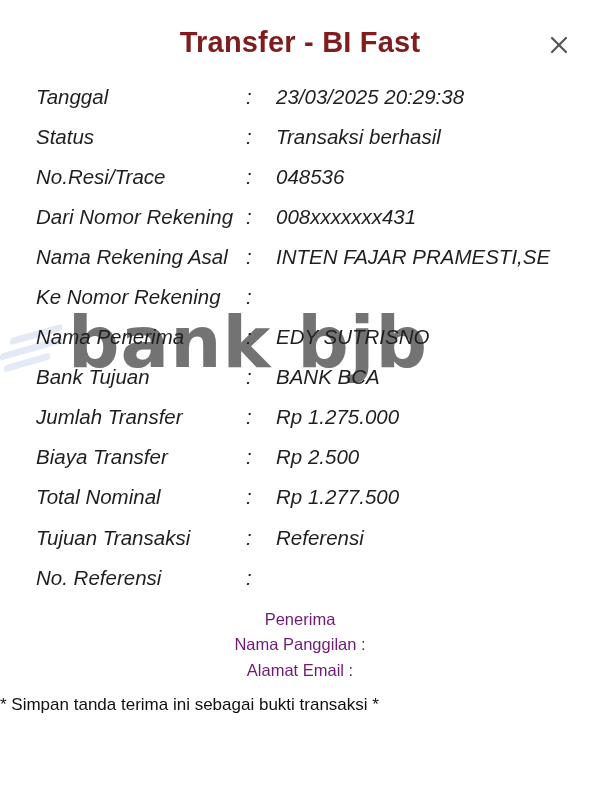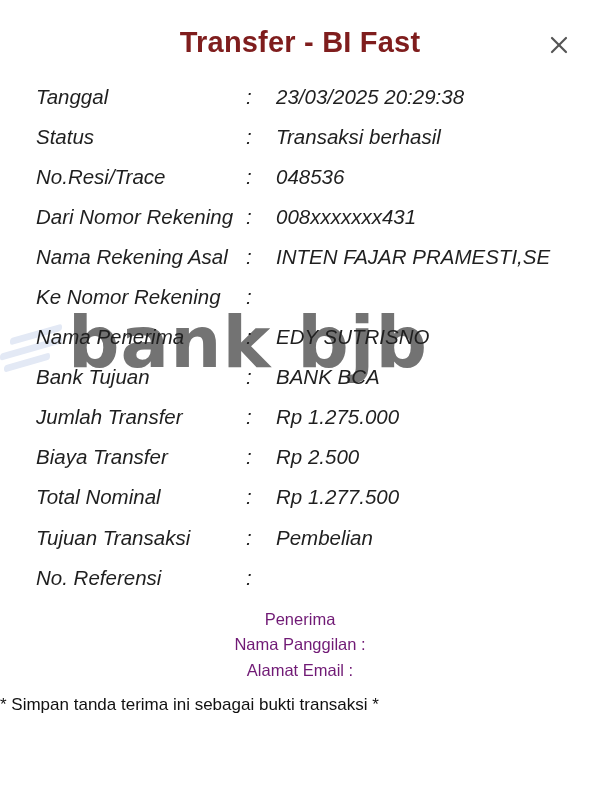--- a/index.html
+++ b/index.html
@@ -203,21 +203,21 @@
 
       <div class="row">
         <span class="label">Total Nominal</span>
         <span class="colon">:</span>
         <span class="value">Rp 1.277.500</span>
       </div>
 
       <div class="row">
         <span class="label">Tujuan Transaksi</span>
         <span class="colon">:</span>
-        <span class="value">Pembelian</span>
+        <span class="value">Referensi</span>
       </div>
 
       <div class="row">
         <span class="label">No. Referensi</span>
         <span class="colon">:</span>
       </div>
 
     </div>
 
     <div class="footer">

